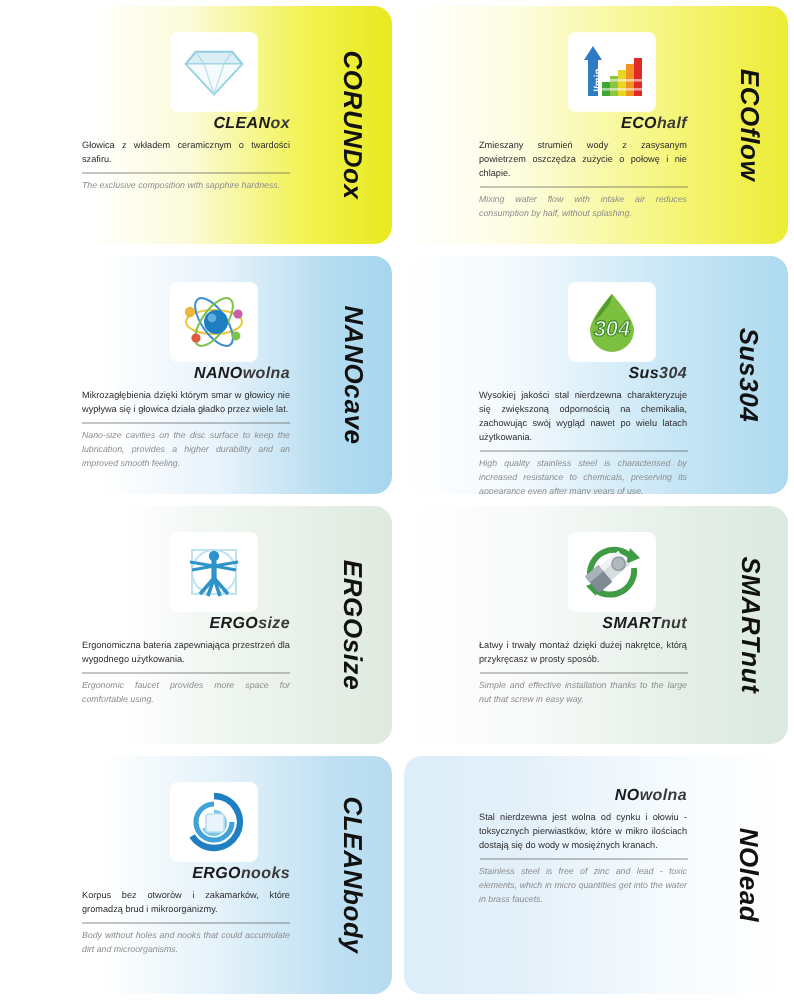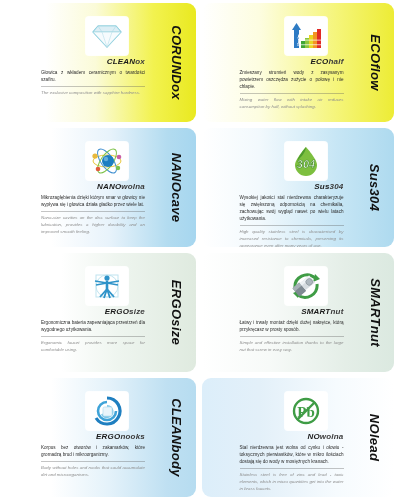--- a/index.html
+++ b/index.html
@@ -309,27 +309,20 @@
       </div>
       <div class="vtitle">
         <span>CLEANbody</span>
       </div>
     </div>
   </div>
 
   <div class="card g-cyan2 rev">
     <div class="card-inner">
       <div class="content">
-        <div class="icon-box">
-          <svg width="32" height="30" viewBox="0 0 32 30">
-            <circle cx="16" cy="15" r="12" fill="none" stroke="#3f9c45" stroke-width="2.4"></circle>
-            <text x="16" y="21" font-size="15" font-weight="bold" fill="#3f9c45" font-family="Liberation Serif, serif" text-anchor="middle">Pb</text>
-            <line x1="7" y1="24" x2="25" y2="6" stroke="#3f9c45" stroke-width="2.4"></line>
-          </svg>
-        </div>
         <div class="name">
           <span>NO</span><span class="soft">wolna</span>
         </div>
         <div class="desc-pl">Stal nierdzewna jest wolna od cynku i ołowiu - toksycznych pierwiastków, które w mikro ilościach dostają się do wody w mosiężnych kranach.</div>
         <div class="rule"></div>
         <div class="desc-en">Stainless steel is free of zinc and lead - toxic elements, which in micro quantities get into the water in brass faucets.</div>
       </div>
       <div class="vtitle">
         <span>NOlead</span>
       </div>

